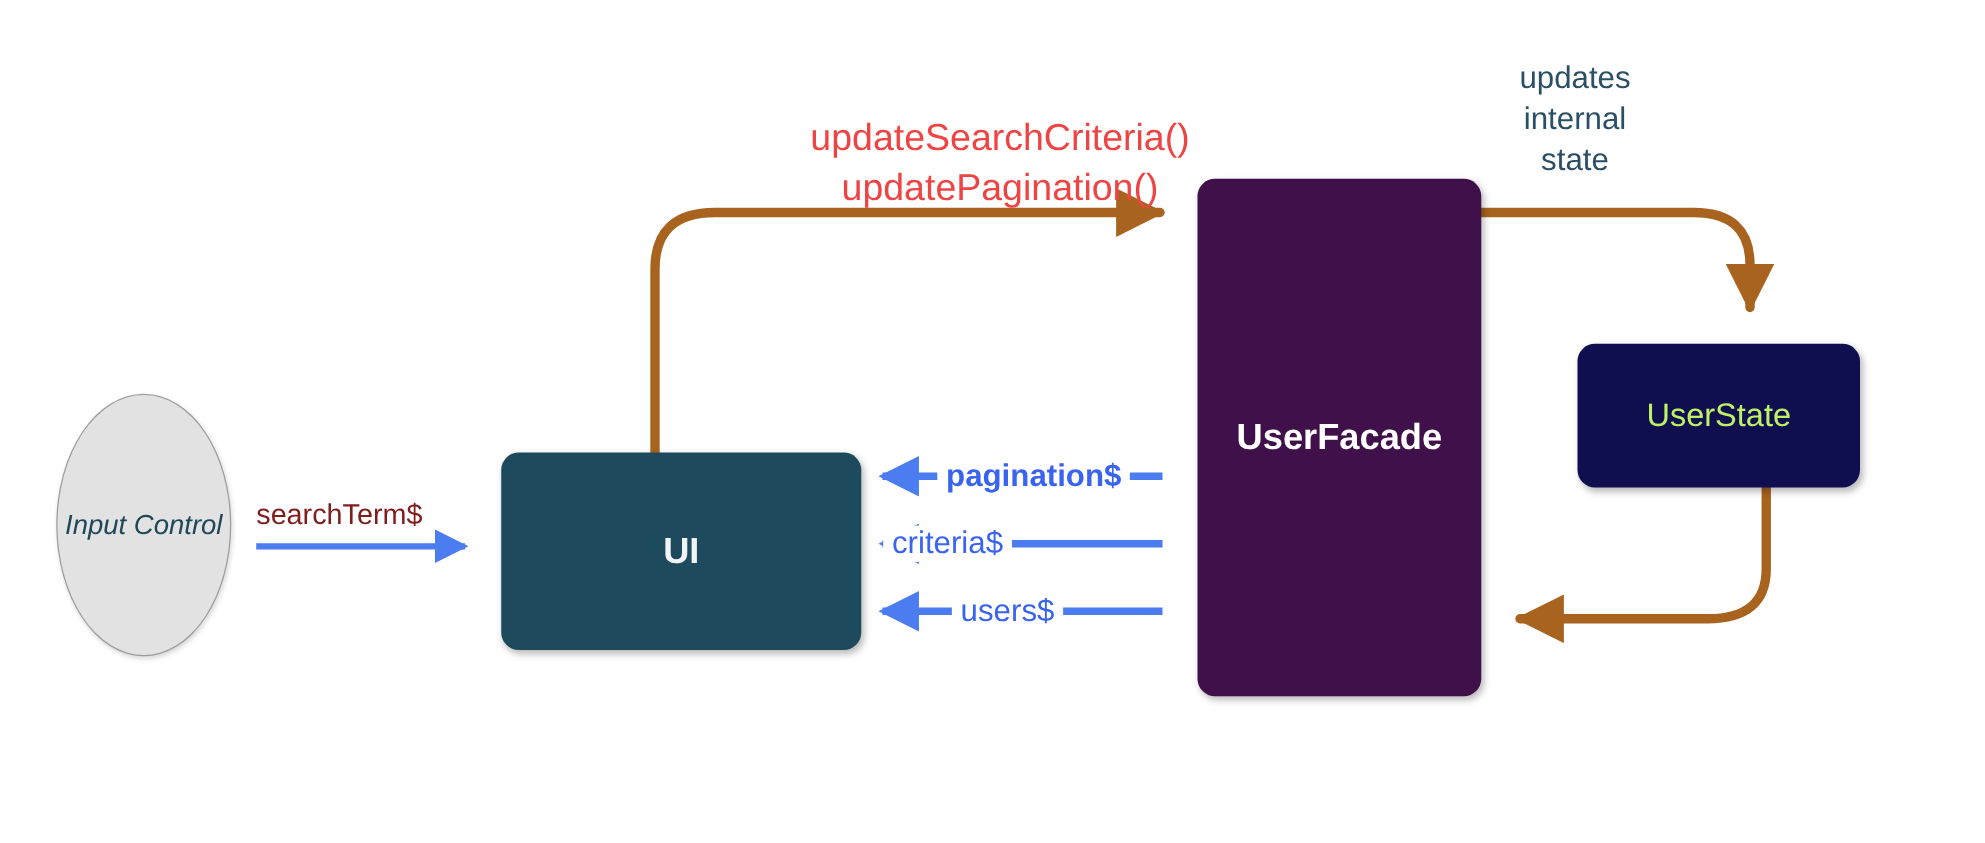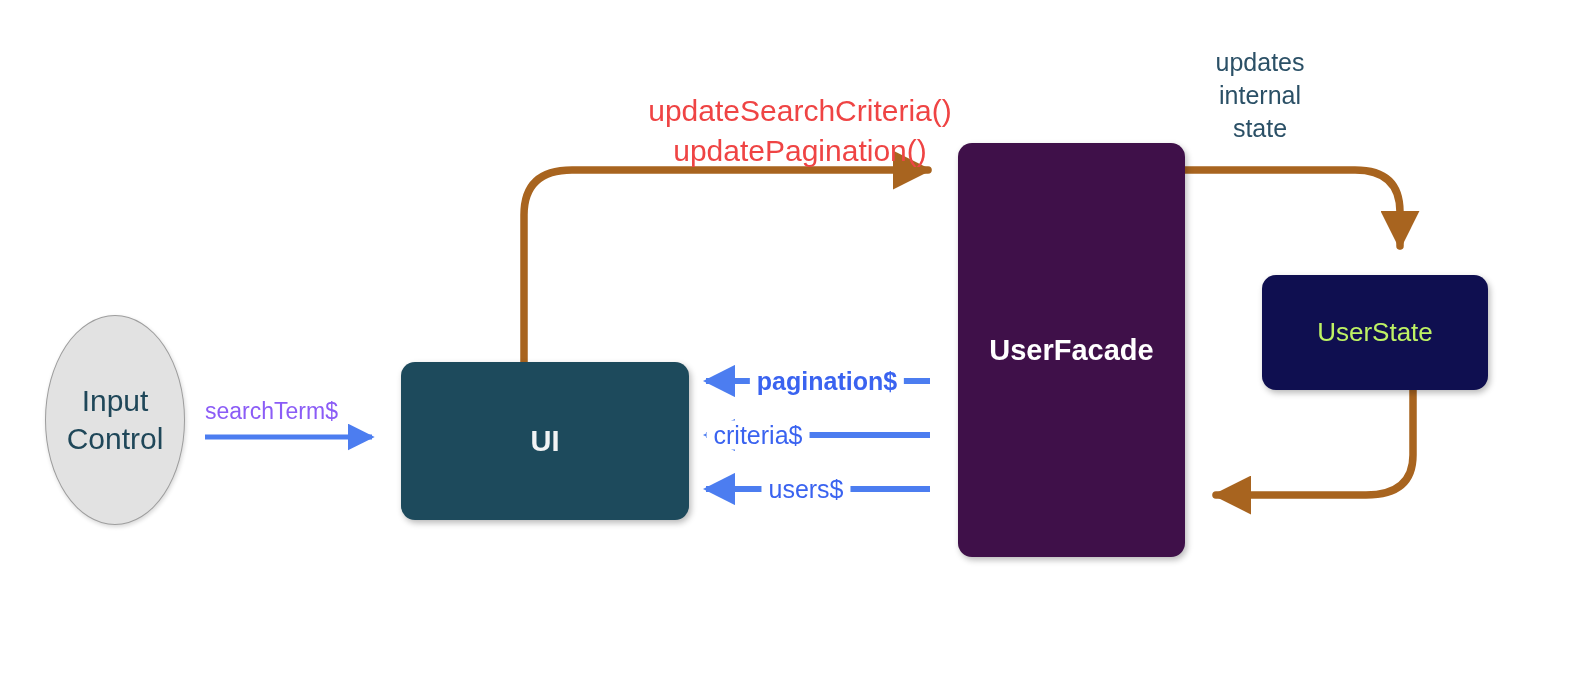--- a/index.html
+++ b/index.html
@@ -35,23 +35,24 @@
   
   .ellipse-node {
     left: 45px;
     top: 315px;
     width: 140px;
     height: 210px;
     border-radius: 50%;
     background: #e2e2e2;
     border: 1.5px solid #9d9d9d;
     color: #1f4759;
-    font-size: 30px;
+    font-size: 22px;
     line-height: 1.28;
     box-shadow: 1px 2px 4px rgba(0,0,0,0.16);
+    font-style: italic;
   }
 
   
   .ui-node {
     left: 401px;
     top: 362px;
     width: 288px;
     height: 158px;
     border-radius: 14px;
     background: #1d4a5c;
@@ -117,21 +118,21 @@
     background: #ffffff;
     padding: 0 7px;
     transform: translate(-50%, -50%);
     white-space: nowrap;
   }
   .label-search-term {
     position: absolute;
     left: 205px;
     top: 398px;
     font-size: 23px;
-    color: #8b5cf6;
+    color: #7f1d1d;
     white-space: nowrap;
   }
 </style>
 </head>
 <body>
 
 <div id="canvas">
 
   <svg id="wires" viewBox="0 0 1588 674" xmlns="http://www.w3.org/2000/svg">
     <defs>

